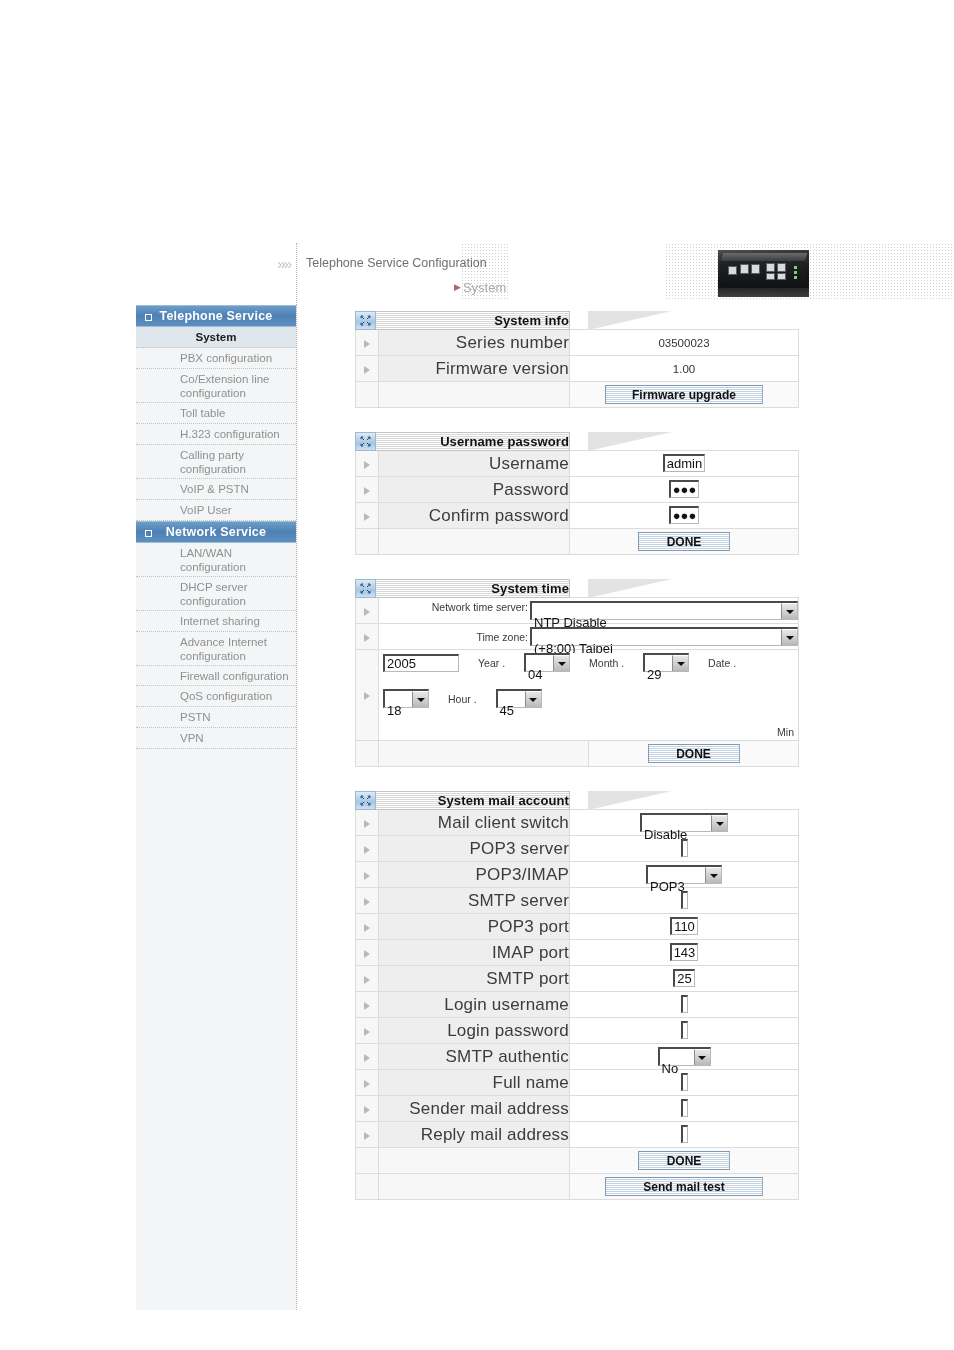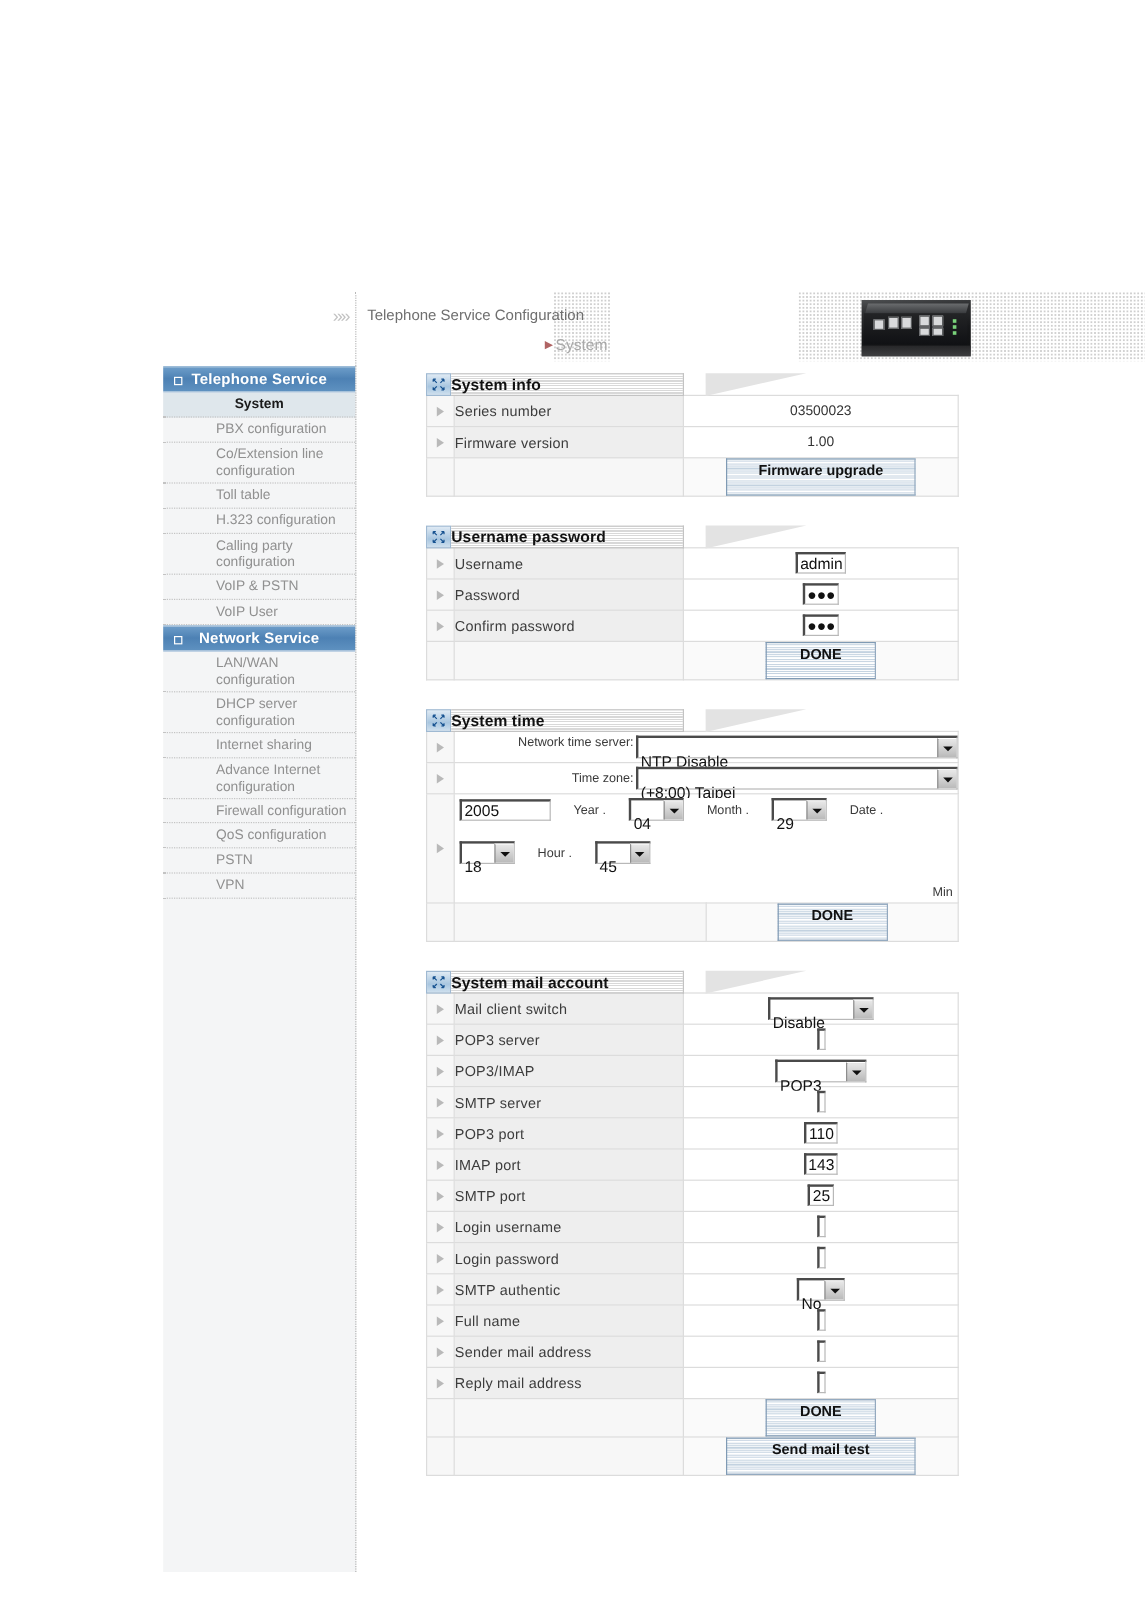--- a/index.html
+++ b/index.html
@@ -230,21 +230,21 @@
     box-sizing: border-box;
     border: 1px solid #c3c3c3;
     border-left: none;
     background:
       repeating-linear-gradient(180deg,
         #ffffff 0px, #ffffff 1px,
         #d8d8d8 1px, #d8d8d8 2px);
     font-size: 13px;
     font-weight: bold;
     color: #111;
-    text-align: left;
+    text-align: right;
     line-height: 18px;
     letter-spacing: 0.1px;
   }
   .panel-wedge {
     flex: 1;
     position: relative;
   }
   .panel-wedge .tri {
     position: absolute;
     left: 18px;
@@ -275,22 +275,22 @@
   .rowarrow {
     display: inline-block;
     width: 0; height: 0;
     border-left: 6px solid #b9b9b9;
     border-top: 4px solid transparent;
     border-bottom: 4px solid transparent;
   }
   td.label-cell {
     width: 190px;
     background: #eeeeee;
-    text-align: left;
-    font-size: 12px;
+    text-align: right;
+    font-size: 17px;
     color: #3c3c3c;
     letter-spacing: 0.2px;
   }
   td.value-cell {
     background: #ffffff;
     text-align: center;
     font-size: 11.5px;
     color: #333333;
     padding: 0 4px;
   }
@@ -355,28 +355,28 @@
     flex: 0 0 15px;
   }
   .sel .caret {
     width: 0; height: 0;
     border-left: 4px solid transparent;
     border-right: 4px solid transparent;
     border-top: 4px solid #101010;
   }
   .sel.w-wide2 { width: 268px; }
   .sel.w-xs { width: 46px; }
-  .sel.w-s  { width: 40px; }
+  .sel.w-s  { width: 53px; }
   .sel.w-m  { width: 76px; }
   .sel.w-l  { width: 88px; }
 
   .btn {
     display: inline-block;
     min-width: 158px;
-    height: 31px;
+    height: 19px;
     line-height: 18px;
     font-size: 12px;
     font-weight: bold;
     color: #111;
     text-align: center;
     box-sizing: border-box;
     border: 1px solid #7f9ab4;
     border-right-color: #93a9bf;
     background:
       repeating-linear-gradient(180deg,

